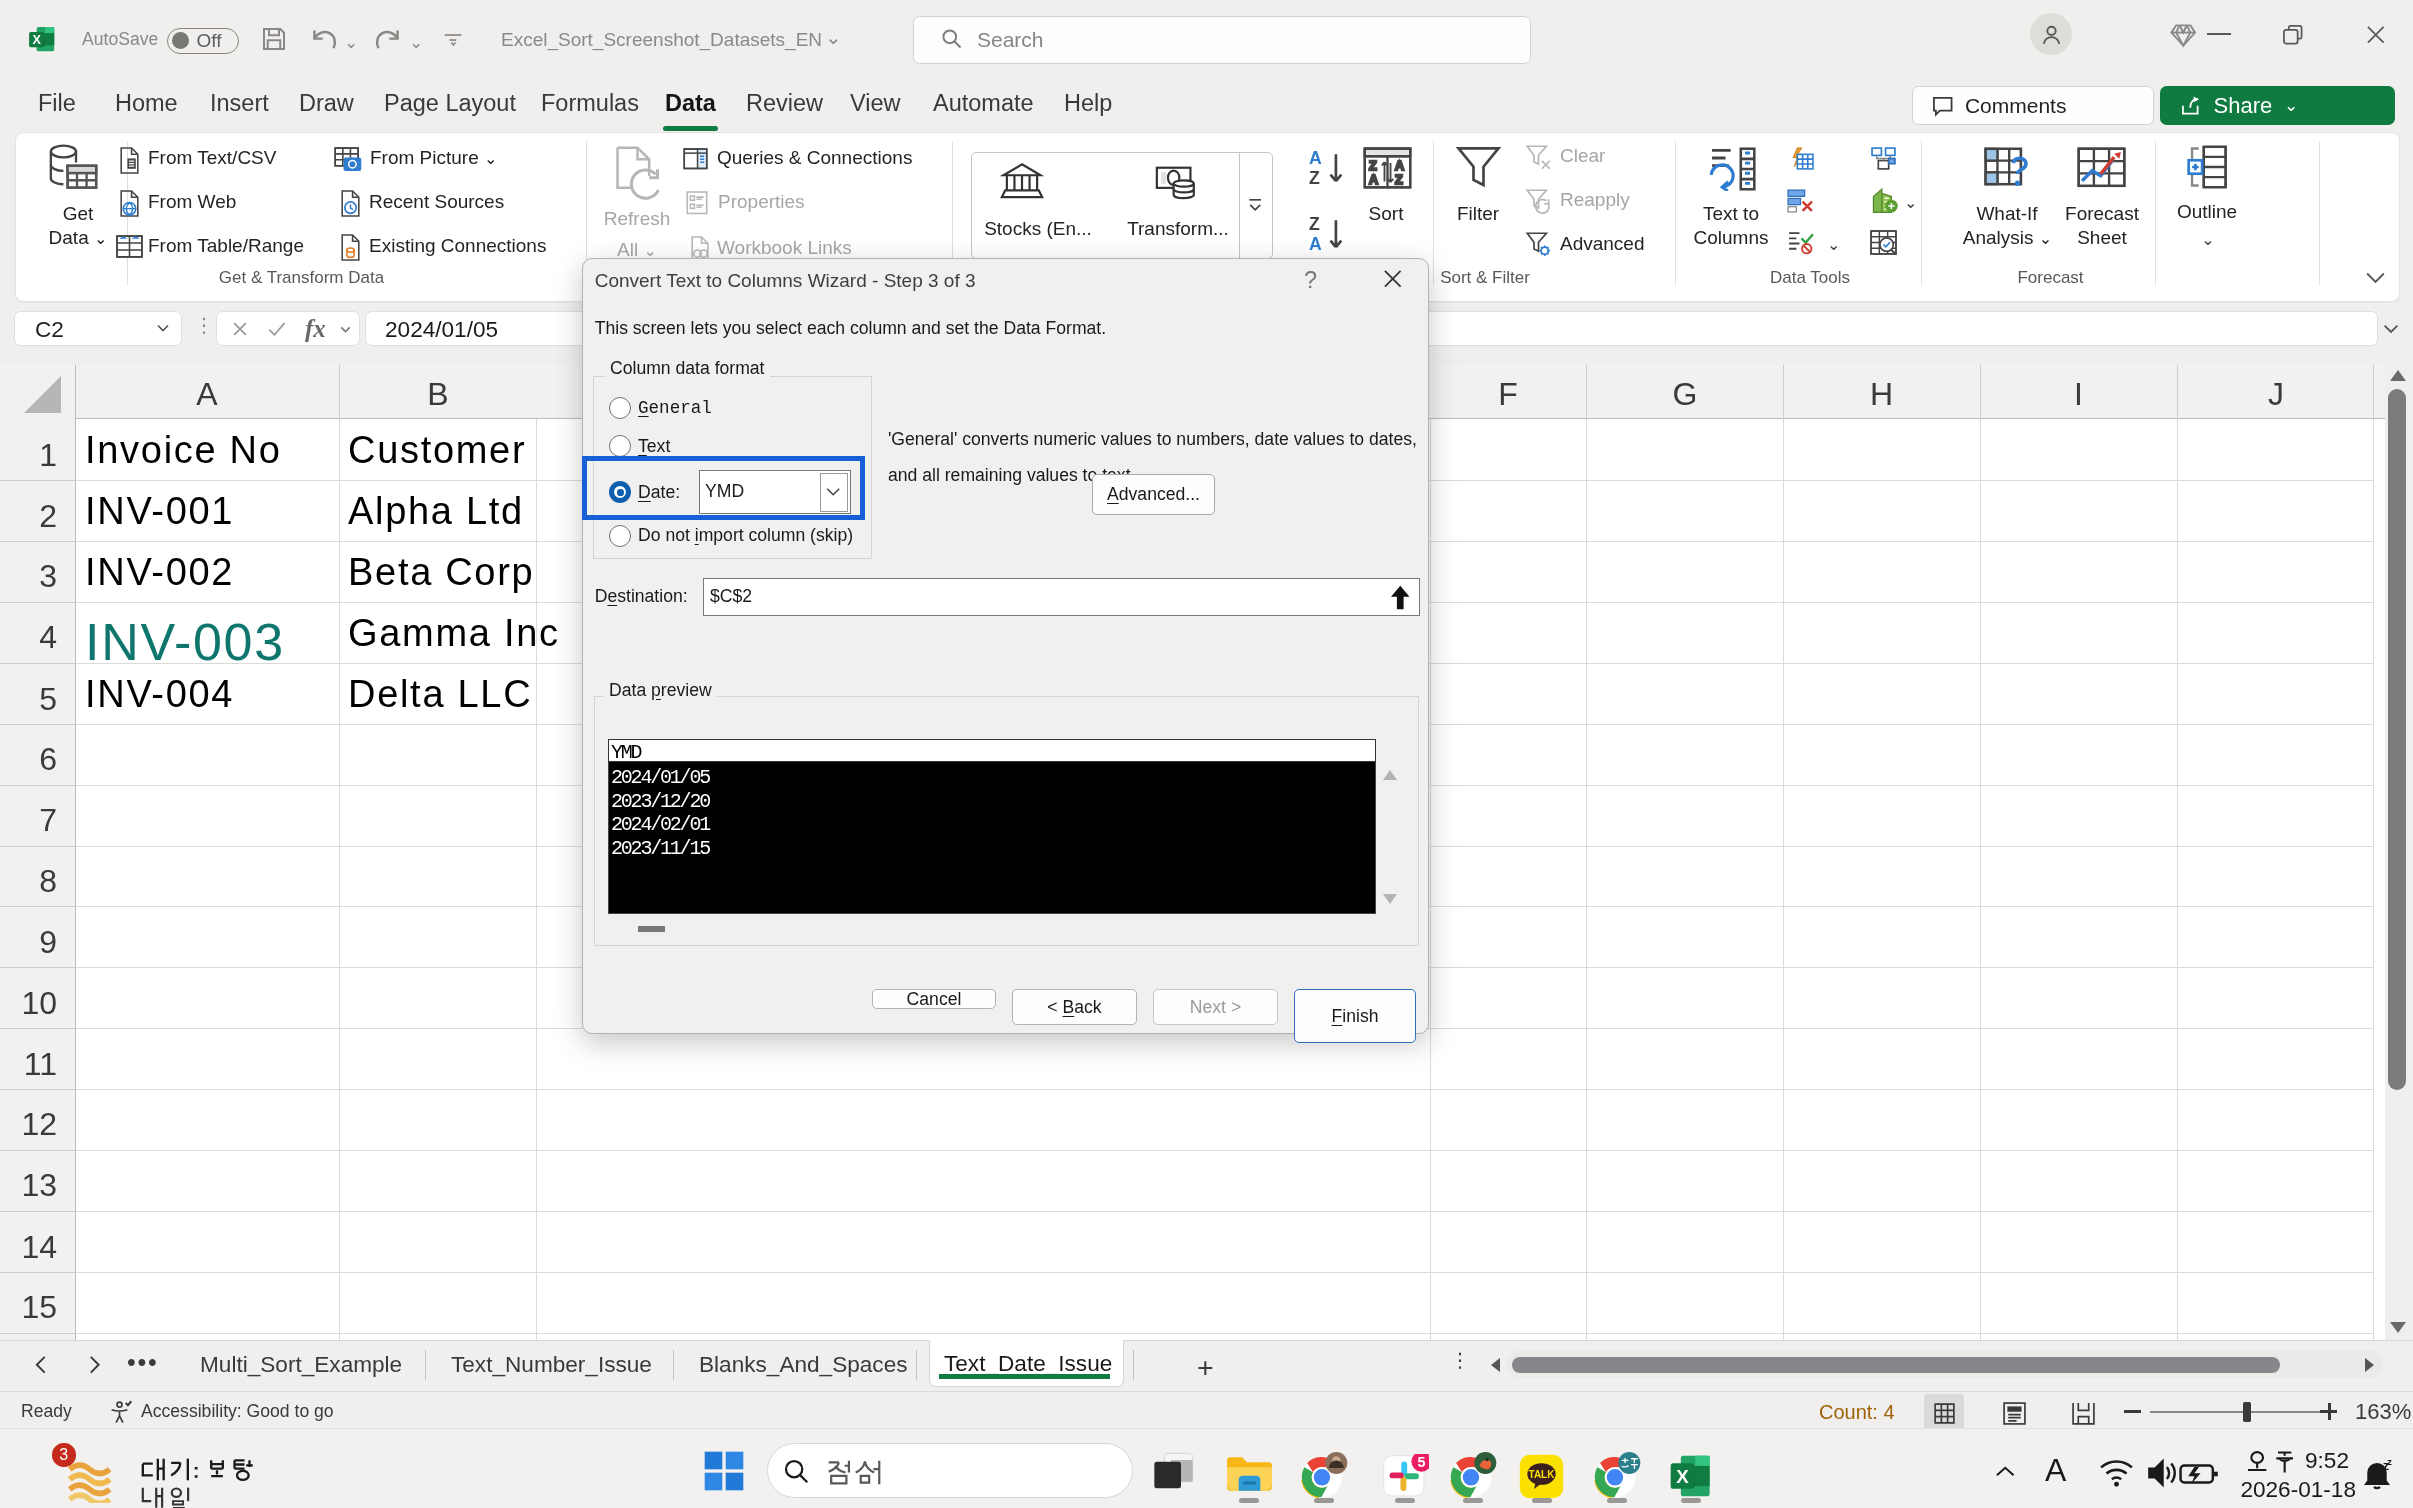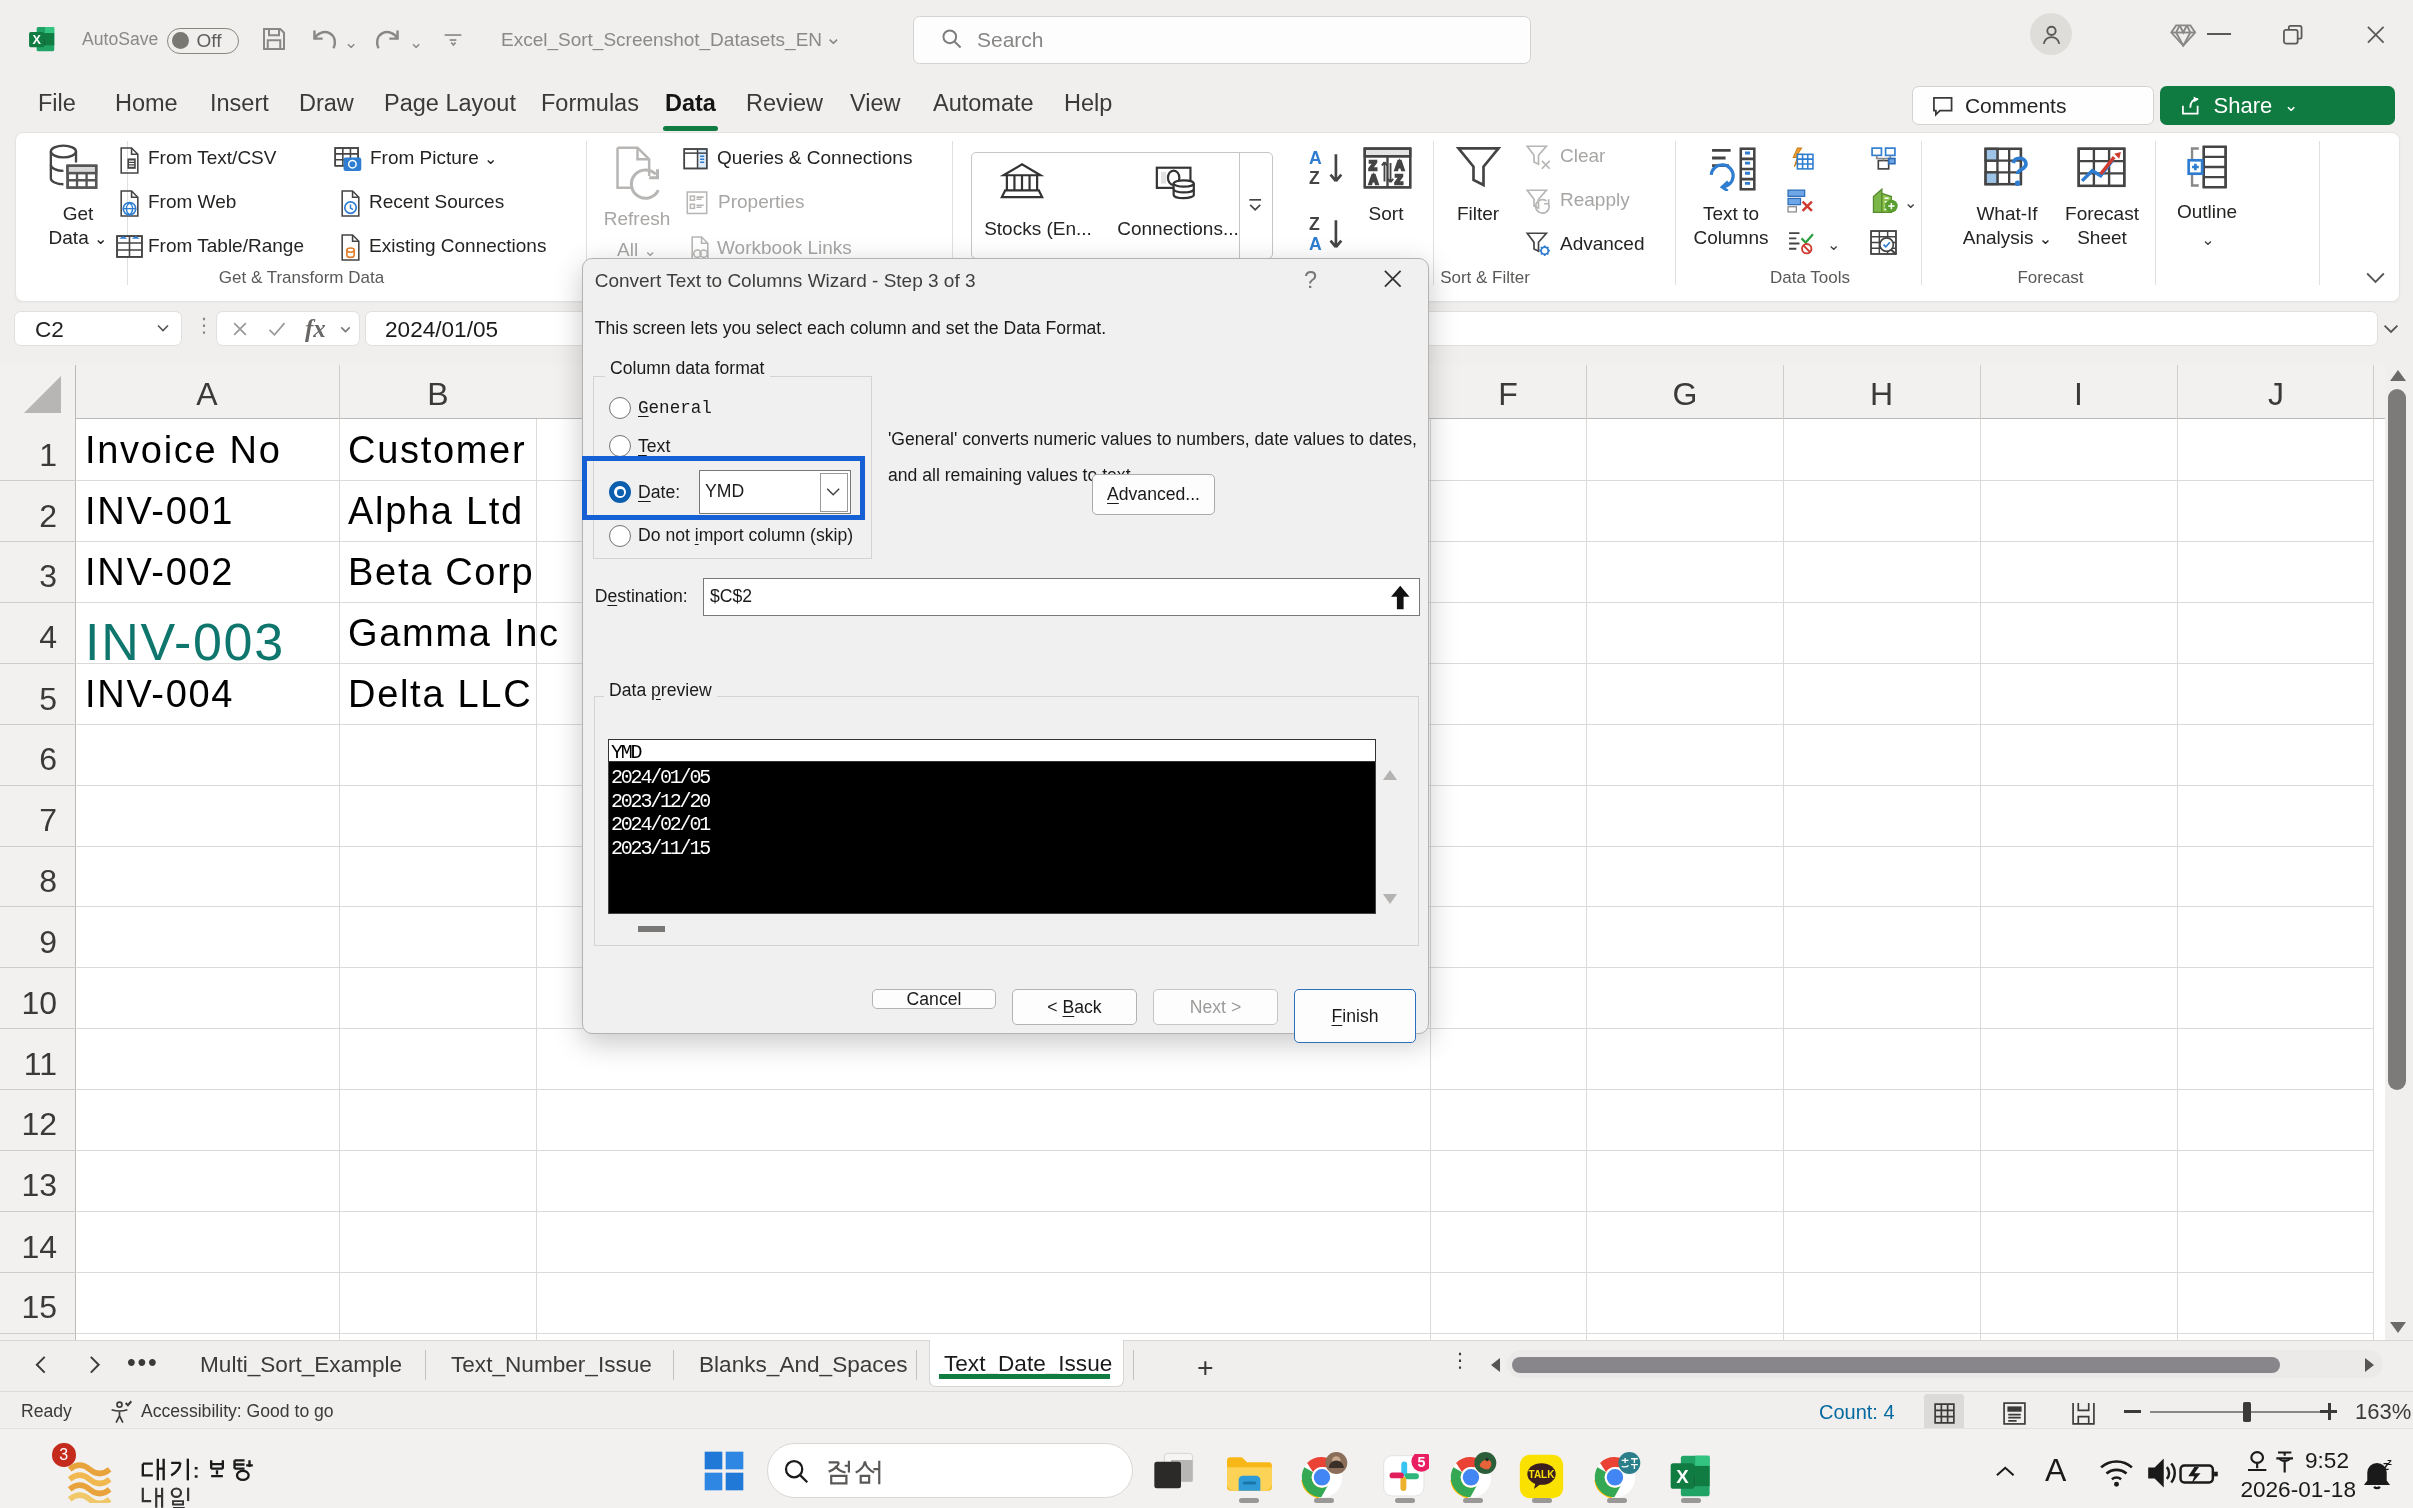--- a/index.html
+++ b/index.html
@@ -274,21 +274,21 @@
 <div class="a" style="left:975px;top:218px;width:126px;text-align:center;">Stocks (En...</div>
 <div class="a" style="left:1155px;top:161px;">
 <svg width="44" height="42" viewBox="0 0 26 25" fill="none" stroke="#333" stroke-width="1.3">
 <rect x="1" y="4" width="20" height="12"></rect>
         <rect x="3.5" y="6.5" width="3" height="7" fill="#333" stroke="none" opacity="0.15"></rect>
         <ellipse cx="11" cy="10" rx="3.4" ry="4.3"></ellipse>
         <path d="M17 11.5c3.3 0 6 .8 6 1.9v6.8c0 1-2.7 1.9-6 1.9s-6-.8-6-1.9v-6.8c0-1 2.7-1.9 6-1.9z" fill="#fff"></path>
         <path d="M11 13.4c0 1 2.7 1.9 6 1.9s6-.8 6-1.9M11 16.8c0 1 2.7 1.9 6 1.9s6-.8 6-1.9"></path>
 </svg>
 </div>
-<div class="a" style="left:1115px;top:218px;width:126px;text-align:center;">Connections...</div>
+<div class="a" style="left:1115px;top:218px;width:126px;text-align:center;">Transform...</div>
 
 <div class="a" style="left:1309px;top:149px;">
 <svg width="37" height="39" viewBox="0 0 22 23" fill="none" style="font-size:23px">
 <text x="0" y="9" font-size="10.5" font-weight="bold" fill="#2e7dd1" font-family="Liberation Sans">A</text>
 <text x="0" y="21" font-size="10.5" font-weight="bold" fill="#444" font-family="Liberation Sans">Z</text>
 <path d="M16 3v16M16 19l-3.2-3.8M16 19l3.2-3.8" stroke="#444" stroke-width="1.6"></path>
 </svg>
 </div>
 <div class="a" style="left:1309px;top:215px;">
 <svg width="37" height="39" viewBox="0 0 22 23" fill="none" style="font-size:23px">
@@ -709,21 +709,21 @@
   <div class="a" style="left:21px;top:61px;font-size:17.6px;color:#3b3a39;">Ready</div>
   <div class="a" style="left:106px;top:59px;">
       <svg width="27" height="27" viewBox="0 0 24 24" fill="none" stroke="#3b3a39" stroke-width="1.5">
         <circle cx="12" cy="5" r="2.2"></circle>
         <path d="M5 9.5c4.5 1.5 9.5 1.5 14 0"></path>
         <path d="M12 11v4l-3 6M12 15l3 6"></path>
         <path d="M17.5 3.5l2 2 3-3.5" stroke-width="1.8"></path>
       </svg>
     </div>
   <div class="a" style="left:141px;top:61px;font-size:17.6px;color:#3b3a39;">Accessibility: Good to go</div>
-  <div class="a" style="left:1819px;top:61px;font-size:20px;color:#0369a1;">Count: 4</div>
+  <div class="a" style="left:1819px;top:61px;font-size:20px;color:#a16207;">Count: 4</div>
 
   <div class="a ctr" style="left:1924px;top:54px;width:40px;height:39px;background:#dcdad8;border-radius:3.4px;">
     <svg width="25" height="25" viewBox="0 0 24 24" fill="none" stroke="#3b3a39" stroke-width="1.6">
         <path d="M3 3h18v18H3zM3 9h18M3 15h18M9 3v18M15 3v18"></path>
       </svg>
   </div>
   <div class="a ctr" style="left:1994px;top:54px;width:40px;height:39px;">
     <svg width="25" height="25" viewBox="0 0 24 24" fill="none" stroke="#3b3a39" stroke-width="1.6">
         <rect x="2" y="2" width="20" height="20"></rect>
         <rect x="6" y="6" width="12" height="3.5" fill="#3b3a39"></rect>

